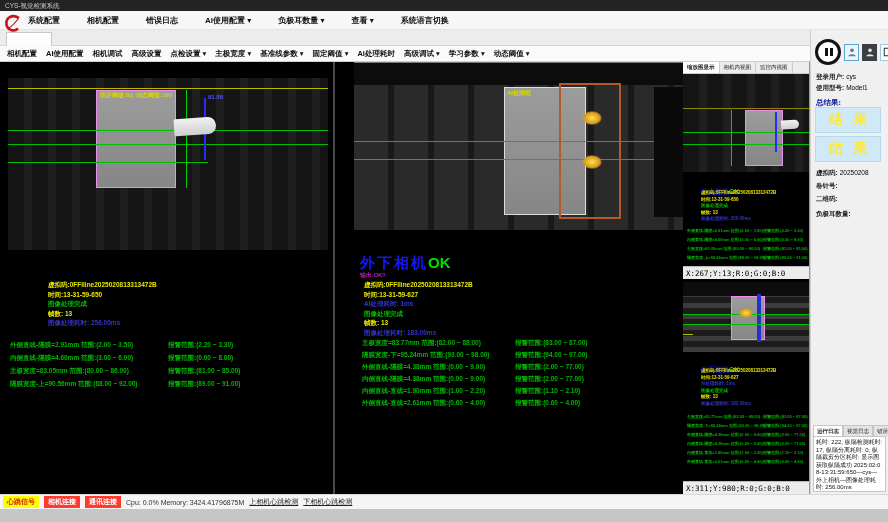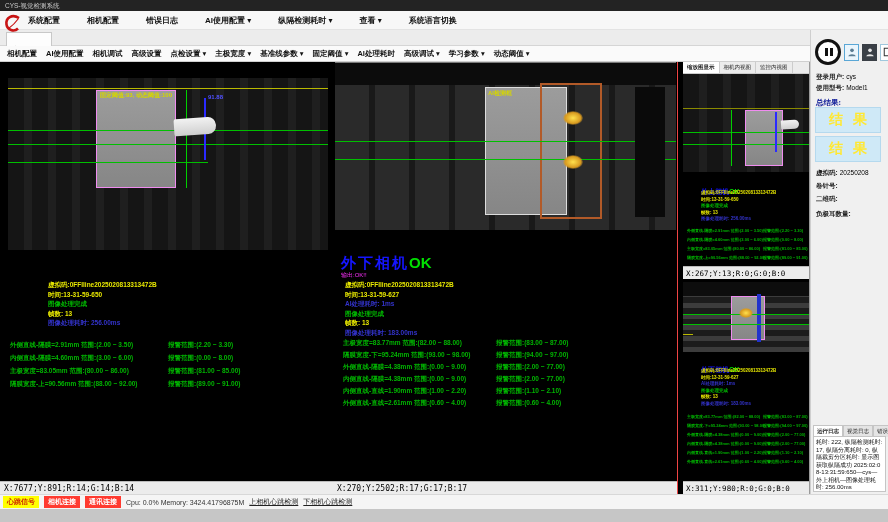--- a/index.html
+++ b/index.html
@@ -20,21 +20,21 @@
             border-bottom:1px solid #d5d5d5; }
   .tab-active { display:inline-block; margin-left:6px; margin-top:2px; padding:12px 7px 3px;
                 background:#fdfdfd; border:1px solid #c8c8c8; border-bottom:none; font-size:7.5px; color:#222; }
   .toolbar { position:absolute; left:0; top:46px; width:810px; height:16px; background:#fafafa;
              border-bottom:1px solid #cfcfcf; display:flex; align-items:center; gap:9px;
              padding-left:7px; font-size:7.5px; color:#111; font-weight:bold; white-space:nowrap; }
 
   
   .panel { position:absolute; top:62px; height:432px; background:#000; overflow:hidden; }
   .panel-left { left:0; width:335px; border-right:2px solid #4a4a4a; }
-  .panel-mid  { left:333px; width:345px; border-right:1px solid #ef4444; }
+  .panel-mid  { left:352px; width:345px; border-right:1px solid #ef4444; }
   .col-right  { left:683px; width:127px; border-right:1px solid #9a9a9a; }
 
   .cam-img { position:absolute; overflow:hidden; background:
       repeating-linear-gradient(90deg,#151515 0 16px,#1f1f1f 16px 24px); }
   .yline { position:absolute; left:0; right:0; height:1px; background:#b9b900; }
   .gline { position:absolute; height:1px; background:#00c000; }
   .gvline { position:absolute; width:1px; background:#00d000; }
   .sep-rect { position:absolute; background:linear-gradient(180deg,#9c9c9c,#868686);
               border:1px solid #f08cf0; }
   .white-tab { position:absolute; background:linear-gradient(180deg,#f2f2f2,#cfcfcf);
@@ -132,21 +132,21 @@
       <path d="M15.5 5.5 C13 9, 9 13, 5.5 15.5" stroke="#c81414" stroke-width="1.2" fill="none"></path>
     </svg>
   </div>
 
   <div class="menubar">
     <div class="menu-items">
       <span>系统配置</span>
       <span>相机配置</span>
       <span>错误日志</span>
       <span>AI使用配置 ▾</span>
-      <span>纵隔检测耗时 ▾</span>
+      <span>负极耳数量 ▾</span>
       <span>查看 ▾</span>
       <span>系统语言切换</span>
     </div>
   </div>
 
   <div class="tabrow">
     <span class="tab-active">运行图像</span>
   </div>
 
   <div class="toolbar">
@@ -196,21 +196,20 @@
     </div>
     <div class="mrow" style="top:305px;">
       <span class="m">主极宽度=83.05mm 范围:(80.00 ~ 86.00)</span>
       <span class="a">报警范围:(81.00 ~ 85.00)</span>
     </div>
     <div class="mrow" style="top:318px;">
       <span class="m">隔膜宽度-上=90.56mm 范围:(88.00 ~ 92.00)</span>
       <span class="a">报警范围:(89.00 ~ 91.00)</span>
     </div>
 
-    <div class="coordbar" style="top:419px;">X:7677;Y:891;R:14;G:14;B:14</div>
   </div>
 
   <div class="panel panel-mid">
     <div class="cam-img mach" style="left:2px; top:0; width:341px; height:168px; border-top:1px solid #7a7a7a;">
       <div class="sep-rect" style="left:150px; top:24px; width:82px; height:128px; border:1px solid #ddd;"></div>
       <div class="ov-yellow" style="left:153px; top:26px;">AI检测框</div>
       <div class="orange-rect" style="left:205px; top:20px; width:62px; height:136px;"></div>
       <div class="gline" style="left:0; top:78px; width:341px;"></div>
       <div class="gline" style="left:0; top:96px; width:341px;"></div>
       <div class="glow" style="left:228px; top:48px;"></div>
@@ -249,21 +248,20 @@
     </div>
     <div class="mrow" style="top:325px;">
       <span class="m">内侧直线-直线=1.90mm 范围:(1.00 ~ 2.20)</span>
       <span class="a">报警范围:(1.10 ~ 2.10)</span>
     </div>
     <div class="mrow" style="top:337px;">
       <span class="m">外侧直线-直线=2.61mm 范围:(0.60 ~ 4.00)</span>
       <span class="a">报警范围:(0.60 ~ 4.00)</span>
     </div>
 
-    <div class="coordbar" style="top:419px;">X:270;Y:2502;R:17;G:17;B:17</div>
   </div>
 
   <div class="panel col-right">
 
     <div class="sp-tabs">
       <span class="on">缩放图显示</span>
       <span>相机内视图</span>
       <span>监控内视图</span>
     </div>
     <div class="cam-img" style="left:0; top:12px; width:127px; height:98px;">

